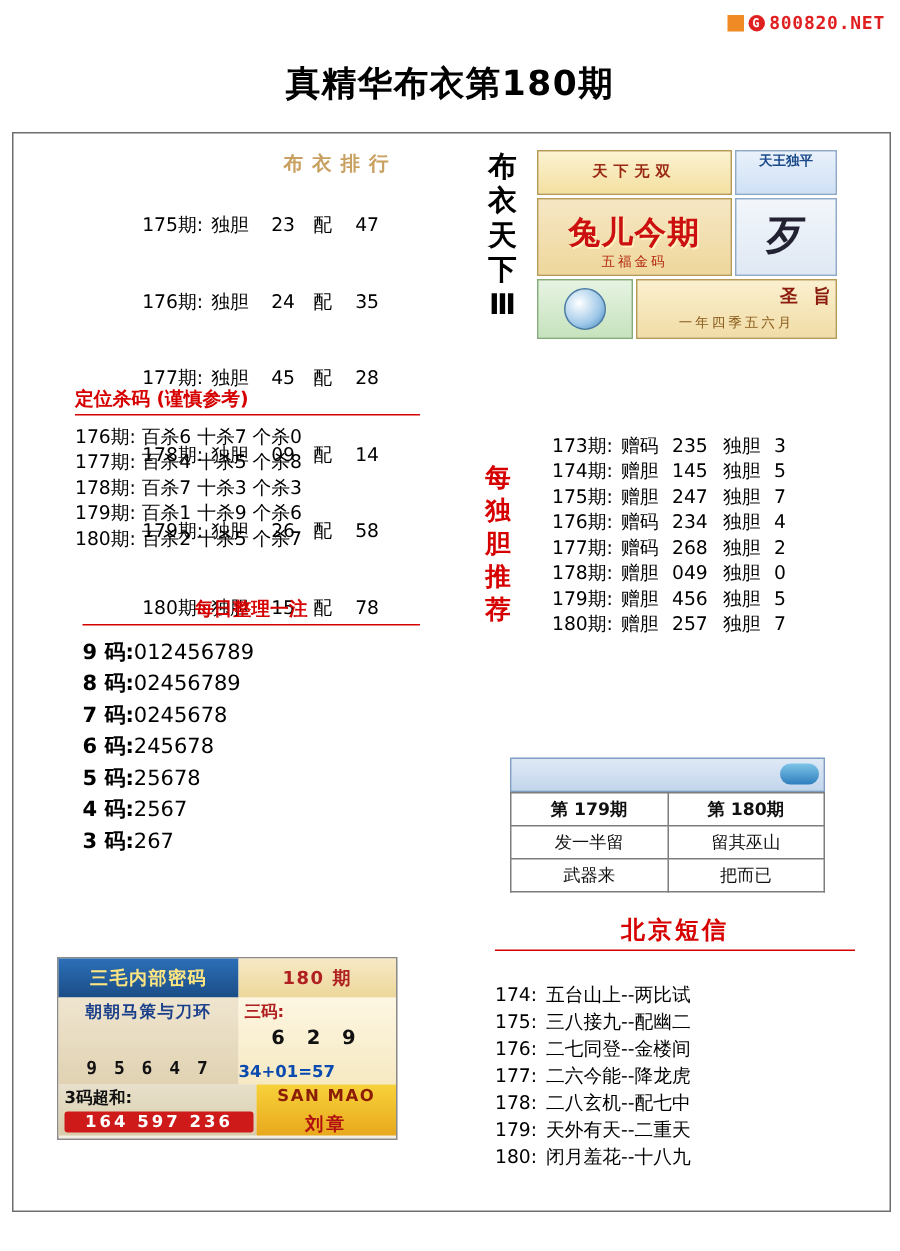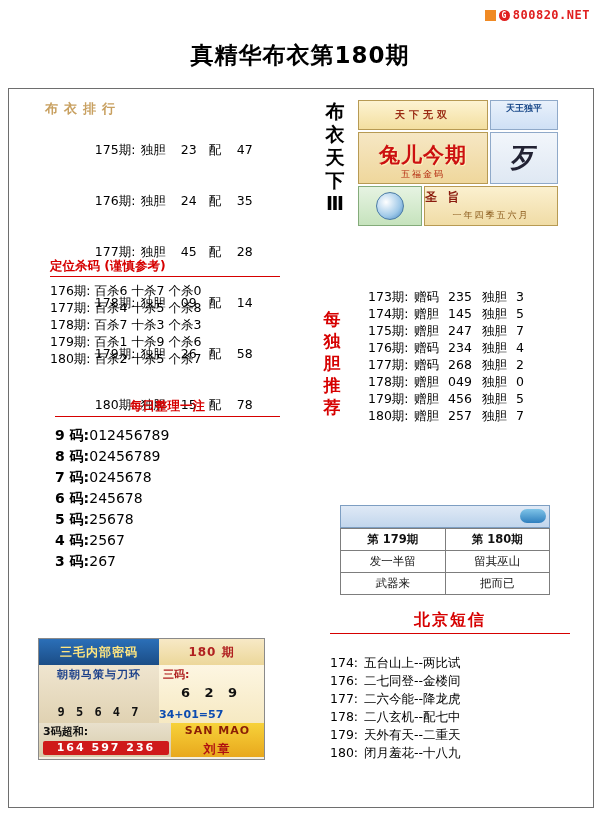--- a/index.html
+++ b/index.html
@@ -44,21 +44,21 @@
   }
 
   
   .blk{position:absolute;}
   .rows{font-size:12.5px;line-height:17px;}
   .rows .r{white-space:pre;}
 
   
   #b1{left:45px;top:100px;width:220px;}
   #b1 .hdr{
-    font-size:13px;font-weight:bold;color:#c8a060;text-align:left;
+    font-size:13px;font-weight:bold;color:#c8a060;text-align:right;
     letter-spacing:6px;
   }
   #b1 .rows{margin-top:6px;margin-left:18px;}
   #b1 .rows .r span.k{display:inline-block;width:46px;}
   #b1 .rows .r span.t{display:inline-block;width:40px;}
   #b1 .rows .r span.n{display:inline-block;width:28px;}
   #b1 .rows .r span.p{display:inline-block;width:28px;}
 
   
   #b2{left:50px;top:258px;width:230px;}
@@ -120,21 +120,21 @@
     position:absolute;left:50%;top:50%;transform:translate(-50%,-50%);
     width:26px;height:26px;border-radius:50%;
     background:radial-gradient(circle at 35% 35%,#fff,#9ec8e8 60%,#3f82bd);
     border:1px solid #4b7ba5;
   }
   .ban-seal{
     flex:1;background:linear-gradient(#fbf0cf,#f0dca6);
     border:1px solid #b79a53;position:relative;
   }
   .ban-seal .s1{
-    position:absolute;top:2px;left:0;right:0;text-align:left;
+    position:absolute;top:2px;left:0;right:0;text-align:right;
     font-size:12px;font-weight:bold;color:#8a1b0d;letter-spacing:3px;
   }
   .ban-seal .s2{
     position:absolute;bottom:3px;left:0;right:0;text-align:center;
     font-size:9px;color:#8a5a1b;letter-spacing:2px;
   }
 
   
   #b5{left:318px;top:288px;width:250px;}
   #b5 .vt{
@@ -401,20 +401,21 @@
         <div class="cn">刘章</div>
       </div>
     </div>
   </div>
 
   <div class="blk" id="b8">
     <div class="t8">北京短信</div>
     <div class="rule"></div>
     <div class="rows">
       <div class="r"><span class="k">174:</span><span>五台山上--两比试</span></div>
+      <div class="r"><span class="k">175:</span><span>三八接九--配幽二</span></div>
       <div class="r"><span class="k">176:</span><span>二七同登--金楼间</span></div>
       <div class="r"><span class="k">177:</span><span>二六今能--降龙虎</span></div>
       <div class="r"><span class="k">178:</span><span>二八玄机--配七中</span></div>
       <div class="r"><span class="k">179:</span><span>天外有天--二重天</span></div>
       <div class="r"><span class="k">180:</span><span>闭月羞花--十八九</span></div>
     </div>
   </div>
 
 </div>
 

